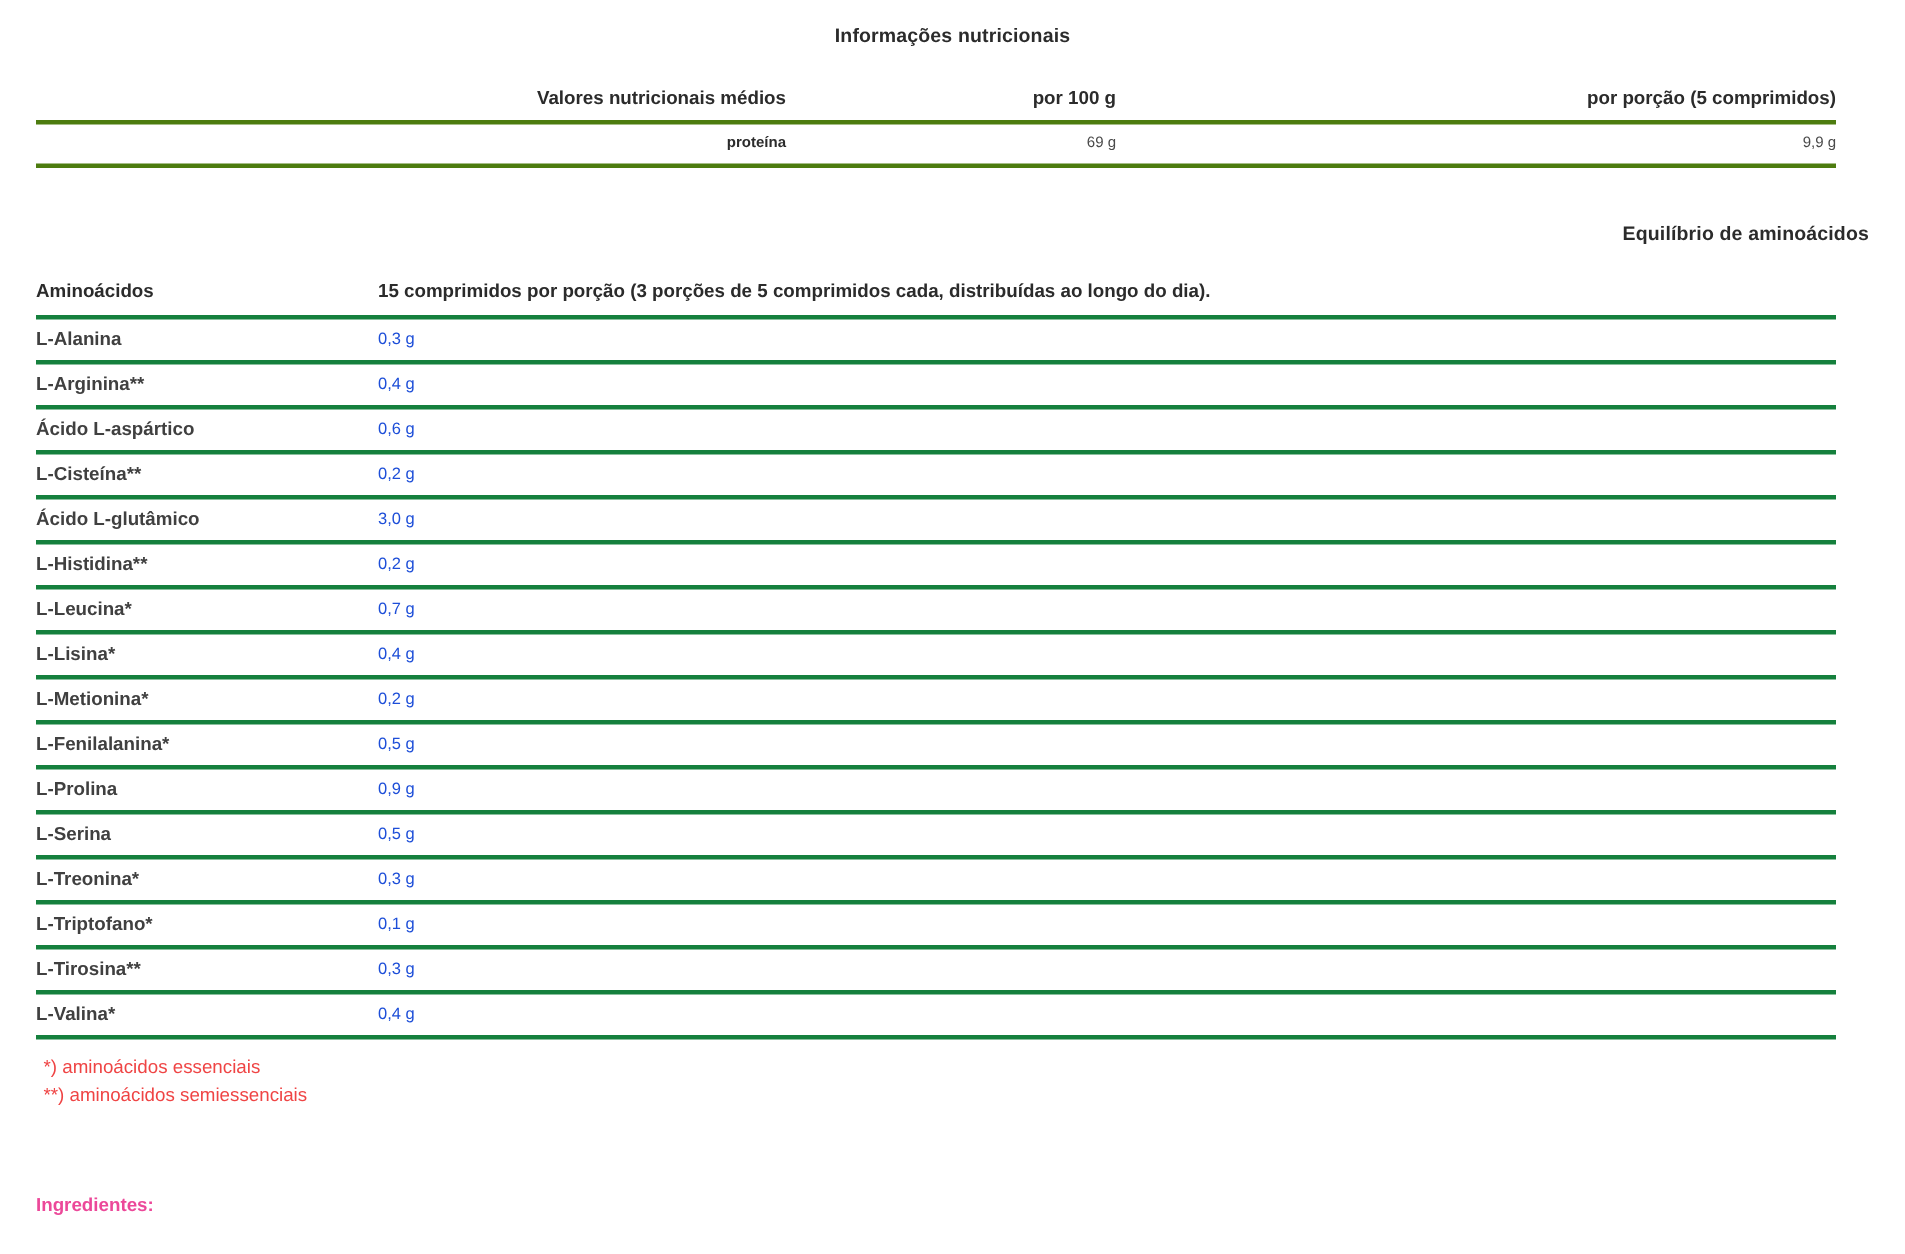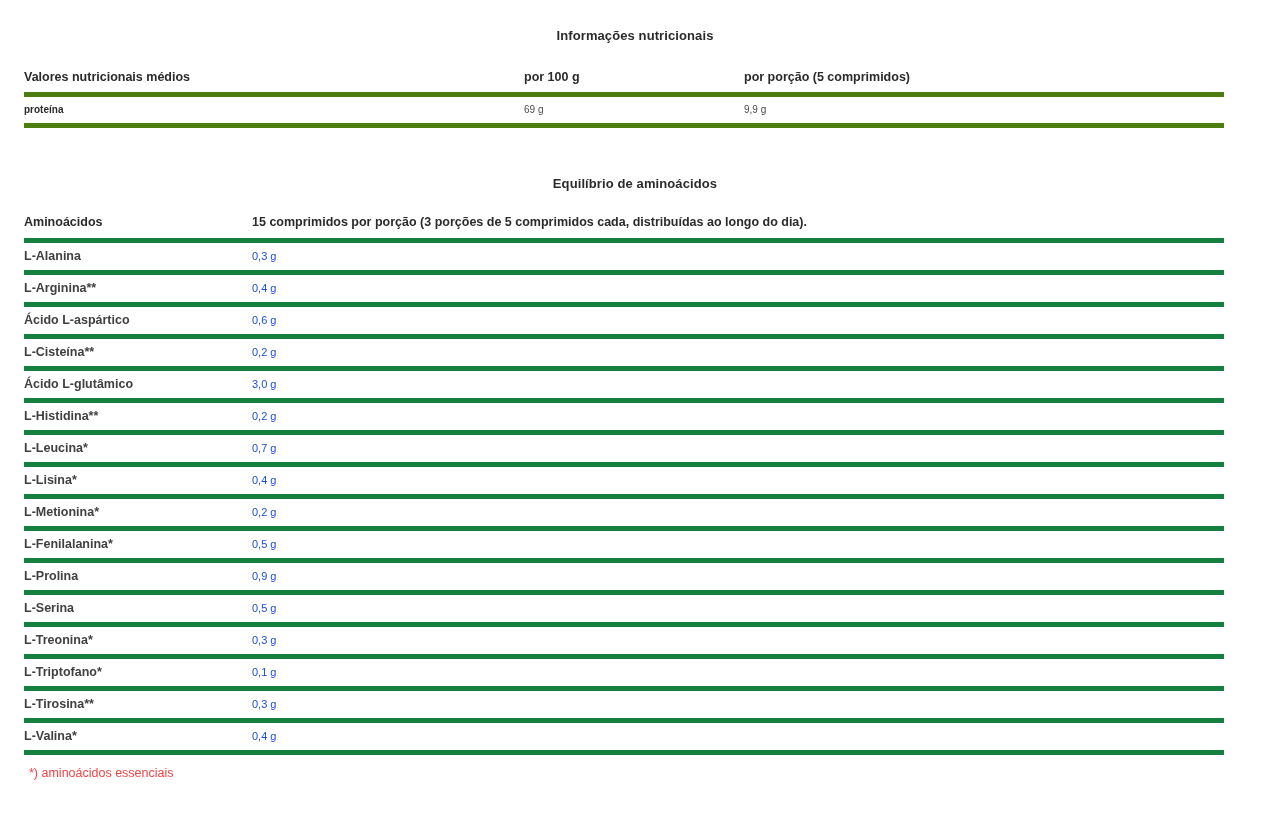--- a/index.html
+++ b/index.html
@@ -21,36 +21,36 @@
     height: 836px;
     box-sizing: border-box;
     padding: 0 24px;
   }
 
   .section-title {
     text-align: center;
     font-size: 13px;
     font-weight: 700;
     color: #2b2b2b;
-    margin: 12px;
+    margin: 0;
     padding: 16px 0 0 0;
     letter-spacing: 0.1px;
   }
 
   table.nutri {
     width: 1200px;
     border-collapse: collapse;
     margin-top: 20px;
     table-layout: fixed;
   }
   table.nutri th, table.nutri td {
-    text-align: left;
+    text-align: right;
     vertical-align: middle;
     padding: 7px 0 8px 0;
-    border-bottom: 5px solid #4d7c0f;
+    border-bottom: 3px solid #4d7c0f;
   }
   table.nutri th {
     font-weight: 700;
     font-size: 12.5px;
     color: #2b2b2b;
   }
   table.nutri td {
     font-weight: 400;
     font-size: 10px;
     color: #4a4a4a;
@@ -66,21 +66,21 @@
   table.amino {
     width: 1200px;
     border-collapse: collapse;
     margin-top: 18px;
     table-layout: fixed;
   }
   table.amino th, table.amino td {
     text-align: left;
     vertical-align: middle;
     padding: 6px 0 7px 0;
-    border-bottom: 5px solid #15803d;
+    border-bottom: 3px solid #15803d;
   }
   table.amino th {
     font-weight: 700;
     font-size: 12.5px;
     color: #2b2b2b;
     padding-bottom: 9px;
   }
   table.amino td.aa-name {
     font-weight: 700;
     font-size: 12.5px;
@@ -143,21 +143,21 @@
     </thead>
     <tbody>
       <tr>
         <td class="name">proteína</td>
         <td>69 g</td>
         <td>9,9 g</td>
       </tr>
     </tbody>
   </table>
 
-  <h2 class="section-title" style="padding-top:36px;">Equilíbrio de aminoácidos</h2>
+  <h2 class="section-title" style="padding-top:36px;text-align:right;">Equilíbrio de aminoácidos</h2>
 
   <table class="amino">
     <colgroup>
       <col class="amino-col-1">
         <col class="amino-col-2">
     </colgroup>
     <thead>
       <tr>
         <th>Aminoácidos</th>
         <th>15 comprimidos por porção (3 porções de 5 comprimidos cada, distribuídas ao longo do dia).</th>
@@ -226,20 +226,21 @@
       </tr>
       <tr>
         <td class="aa-name">L-Valina*</td>
         <td class="aa-val">0,4 g</td>
       </tr>
     </tbody>
   </table>
 
   <div class="footnotes">
     <div class="footnote">*) aminoácidos essenciais</div>
+    <div class="footnote">**) aminoácidos semiessenciais</div>
   </div>
 
   <div class="ingredients-block">
     <div class="ingredients-title">Ingredientes:</div>
     <div class="ingredients-text"></div>
   </div>
 
 </div>
 
 </body></html>

